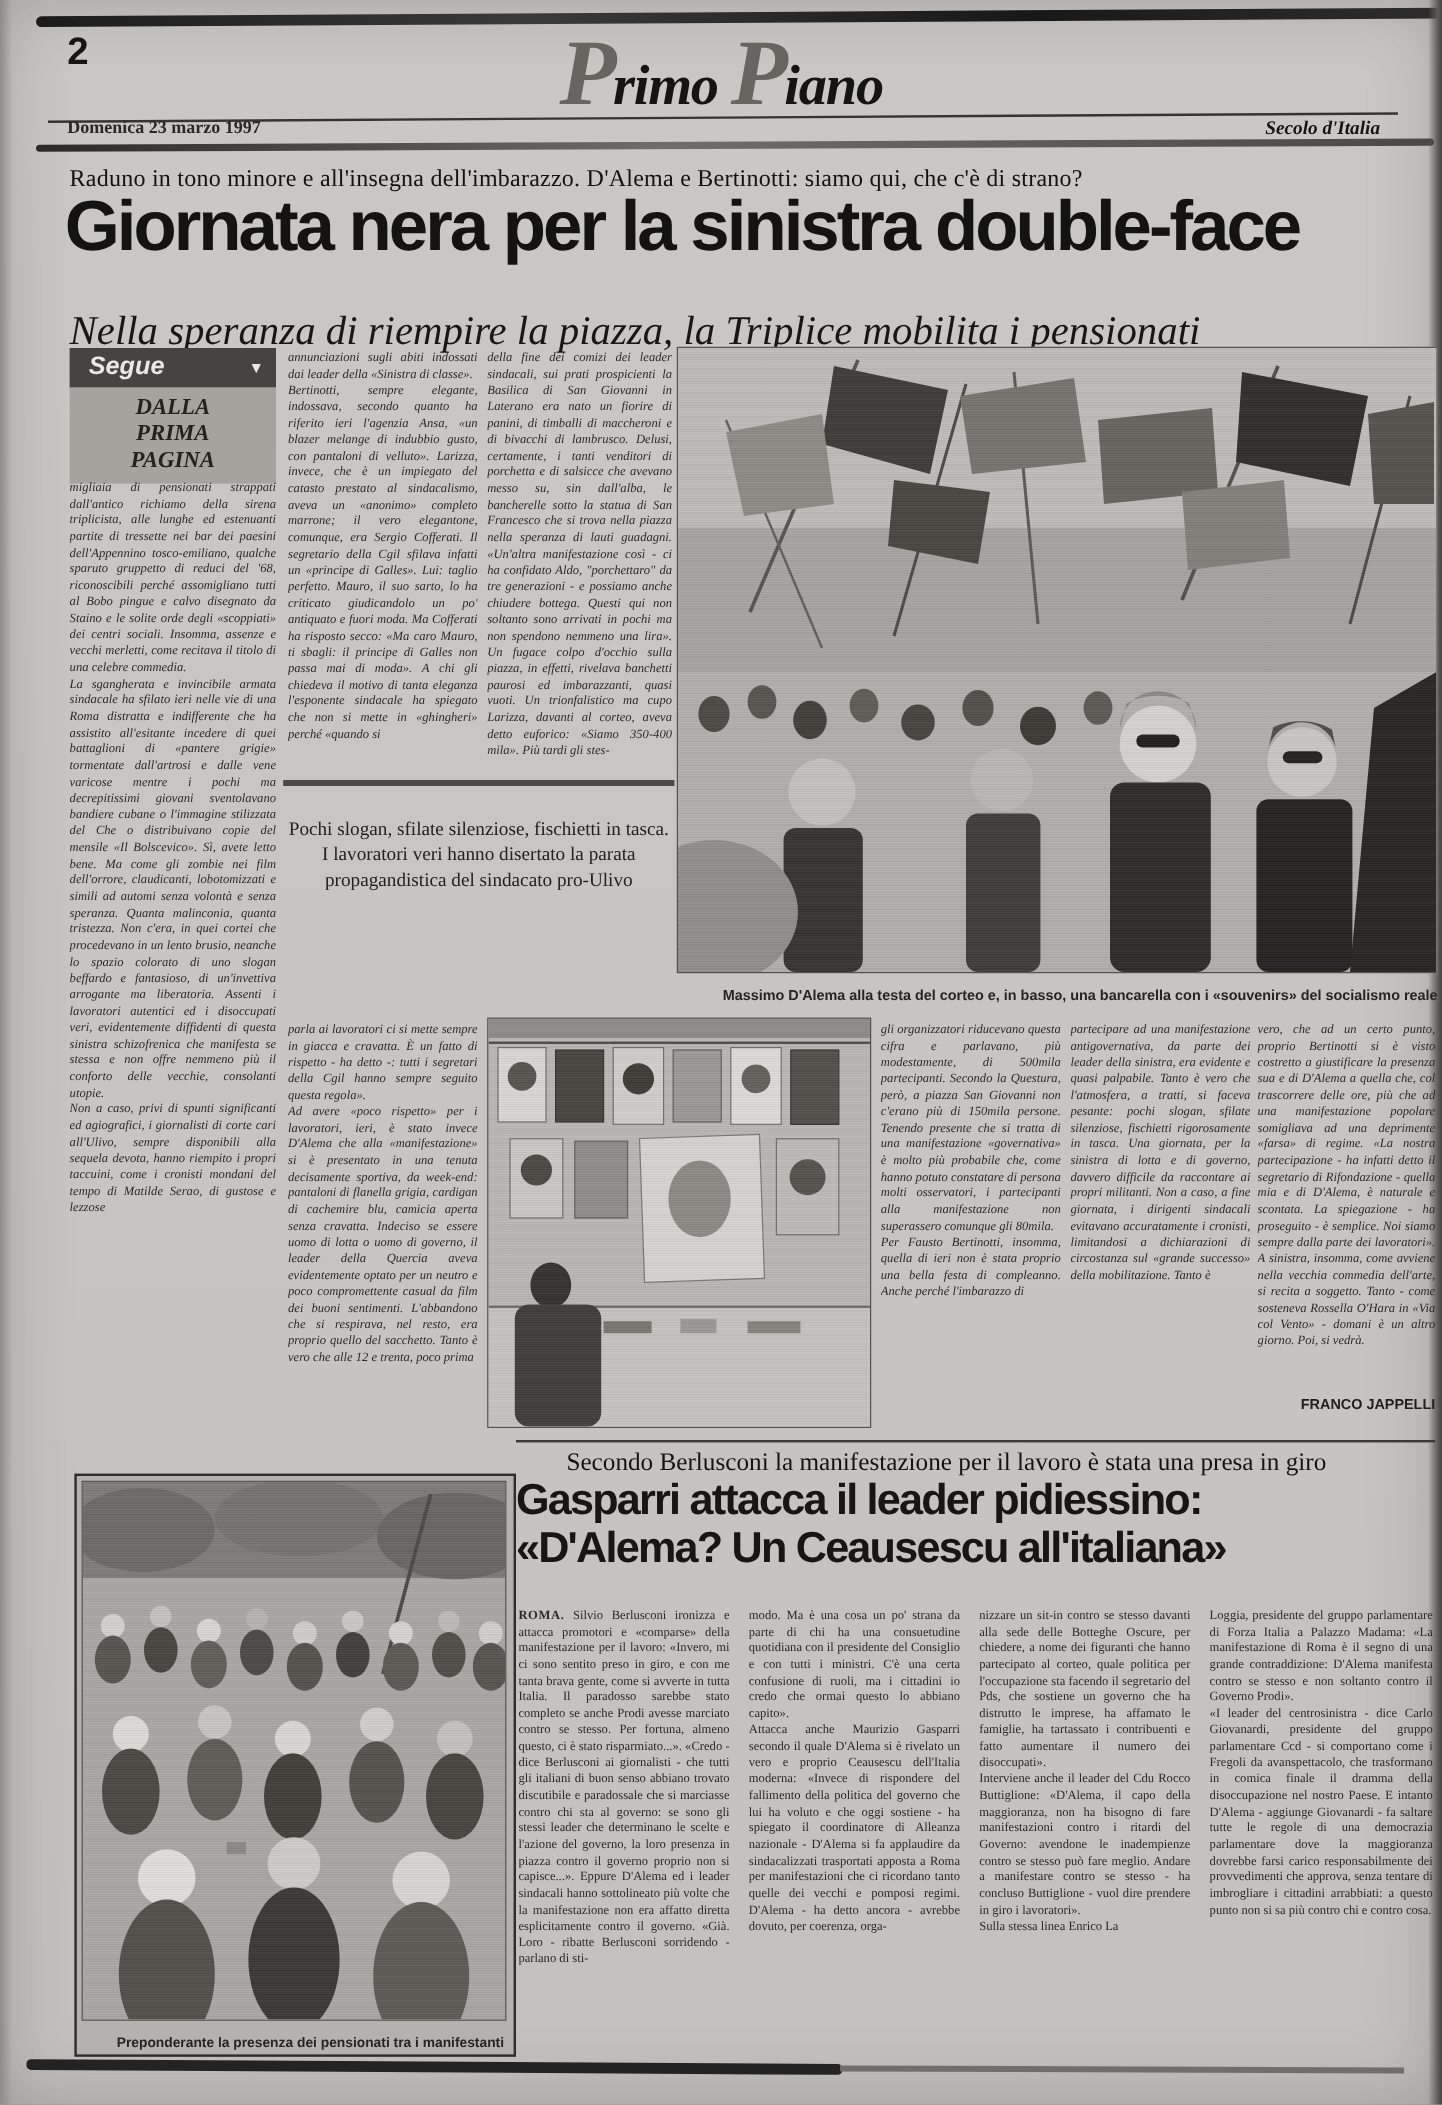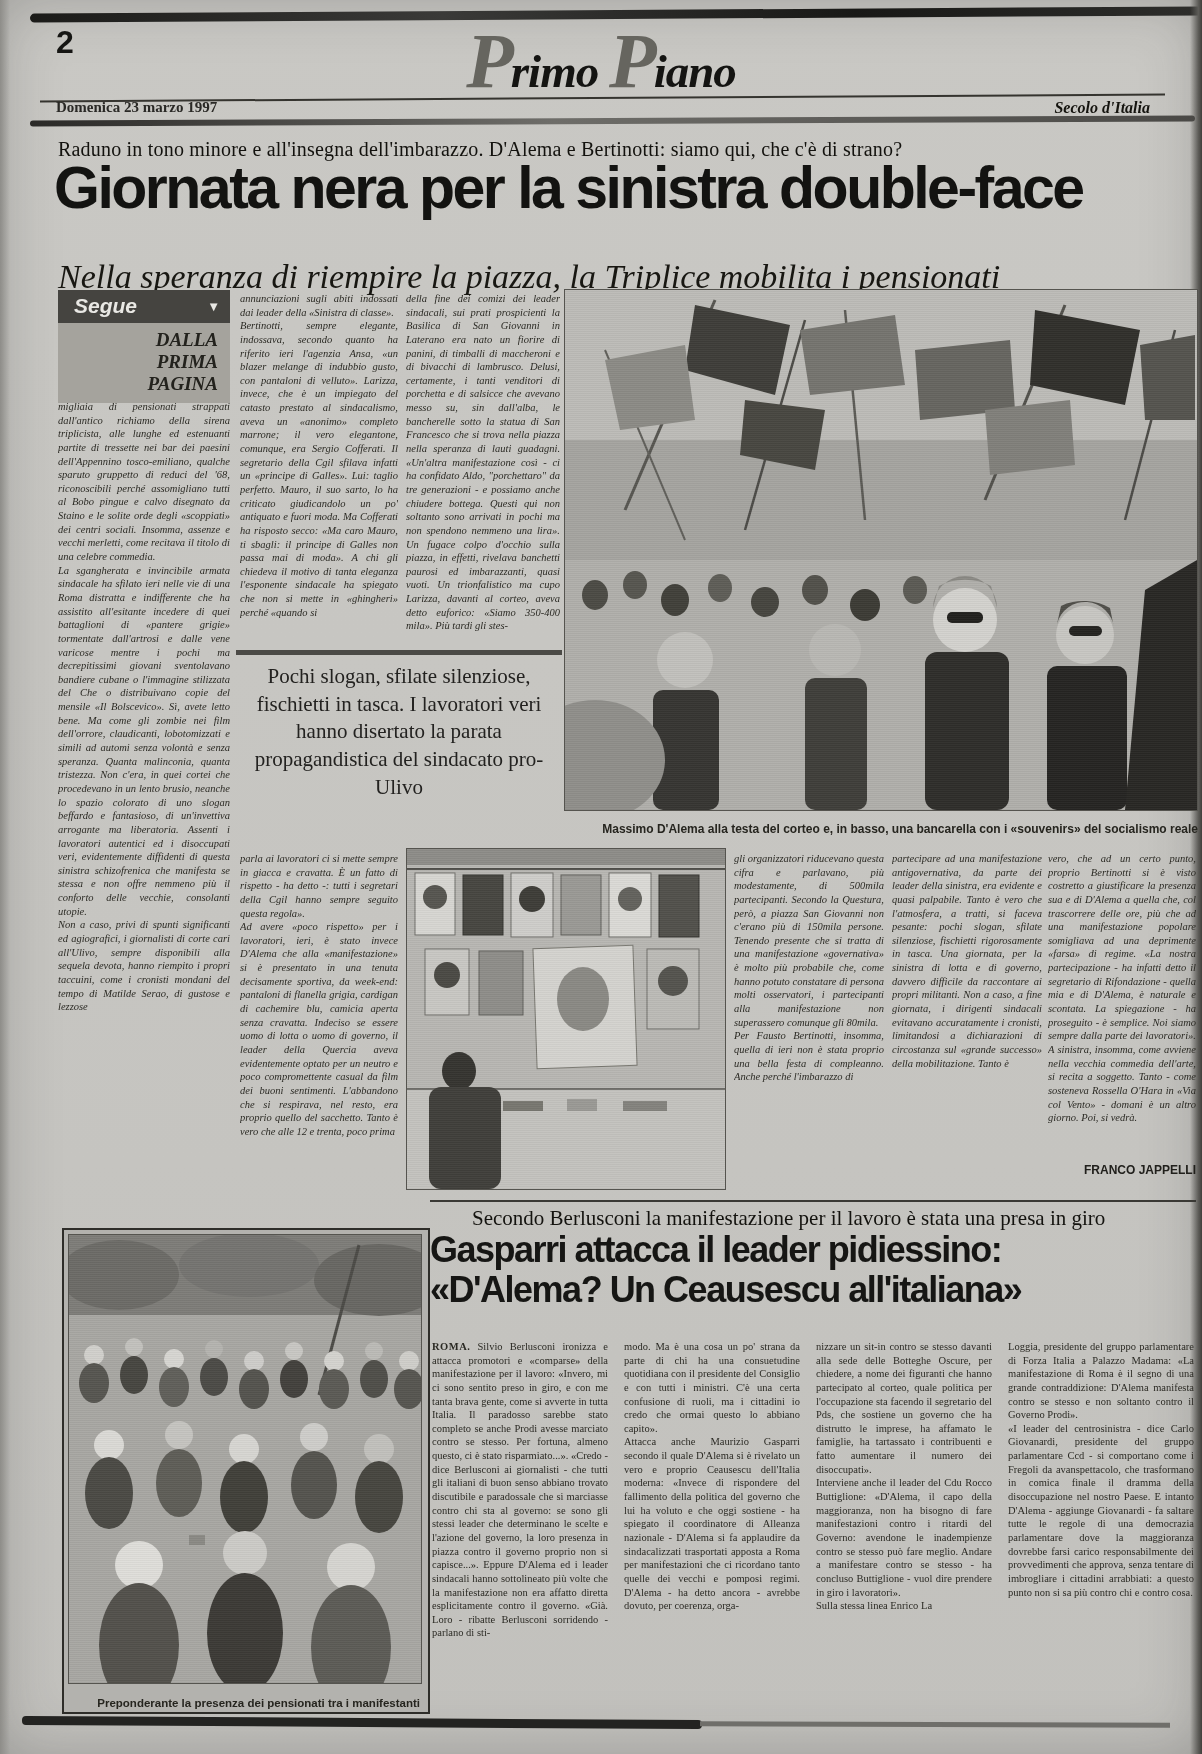--- a/index.html
+++ b/index.html
@@ -24,25 +24,25 @@
   .dateline-top{left:56px;top:99px;font:bold 15px "Liberation Serif",serif;color:#2a2926;}
   .pubname{right:52px;top:99px;font:bold italic 16px "Liberation Serif",serif;font-style:italic;color:#15140f;}
   
   .kicker1{left:58px;top:138px;width:1090px;font:20px "Liberation Serif",serif;color:#13120e;letter-spacing:.2px;}
   .headline1{left:54px;top:158px;width:1120px;font-family:"Liberation Sans",sans-serif;font-weight:bold;font-size:59px;letter-spacing:-2.5px;color:#131311;line-height:1.02;filter:blur(.2px);}
   .subhead1{left:58px;top:236px;width:1100px;font-style:italic;font-size:34px;color:#181712;letter-spacing:0;filter:blur(.15px);margin-top:22px;}
   
   .segue{left:58px;top:290px;width:172px;}
   .segue-head{background:#454440;color:#e9e8e4;font:bold italic 21px "Liberation Sans",sans-serif;padding:4px 10px 5px 16px;display:flex;justify-content:space-between;align-items:center;}
   .segue-arrow{font-size:13px;color:#e9e8e4;}
-  .segue-body{background:#a5a39d;text-align:right;padding:6px 12px 8px;font:bold italic 19px "Liberation Serif",serif;color:#23221d;line-height:1.15;}
+  .segue-body{background:#a5a39d;text-align:center;padding:6px 12px 8px;font:bold italic 19px "Liberation Serif",serif;color:#23221d;line-height:1.15;}
   
   .col{position:absolute;font-size:10.5px;line-height:1.3;text-align:justify;color:#2b2a24;overflow:hidden;white-space:pre-line;filter:blur(.22px);}
   .ital{font-style:italic;}
-  .pullquote{left:236px;top:650px;width:326px;border-top:5px solid #4b4a46;padding-top:8px;text-align:center;font-size:21px;line-height:1.32;color:#232220;filter:blur(.15px);}
+  .pullquote{left:236px;top:650px;width:326px;border-top:5px solid #4b4a46;padding-top:26px;text-align:center;font-size:16px;line-height:1.32;color:#232220;filter:blur(.15px);}
   .caption{font:bold 12px "Liberation Sans",sans-serif;color:#26251f;filter:blur(.2px);text-align:right;}
   .byline{position:absolute;left:1048px;top:1163px;width:148px;text-align:right;font:bold 12px "Liberation Sans",sans-serif;color:#21201c;}
   
   .photo{position:absolute;overflow:hidden;border:1px solid #55544f;background:#aeada9;}
   .photo svg{display:block;}
   .grain{position:absolute;left:0;top:0;right:0;bottom:0;background:repeating-linear-gradient(0deg,rgba(60,60,56,.05) 0 1px,rgba(220,220,214,.05) 1px 2px);pointer-events:none;}
   
   .rule-bottom-sec{left:430px;top:1200px;width:766px;height:2px;background:#3a3935;}
   .kicker2{left:432px;top:1206px;width:760px;font:21px "Liberation Serif",serif;color:#14130f;margin-left:40px;}
   .headline2{left:430px;top:1230px;width:766px;font-family:"Liberation Sans",sans-serif;font-weight:bold;font-size:36px;letter-spacing:-1.5px;color:#161614;line-height:1.1;filter:blur(.2px);}

